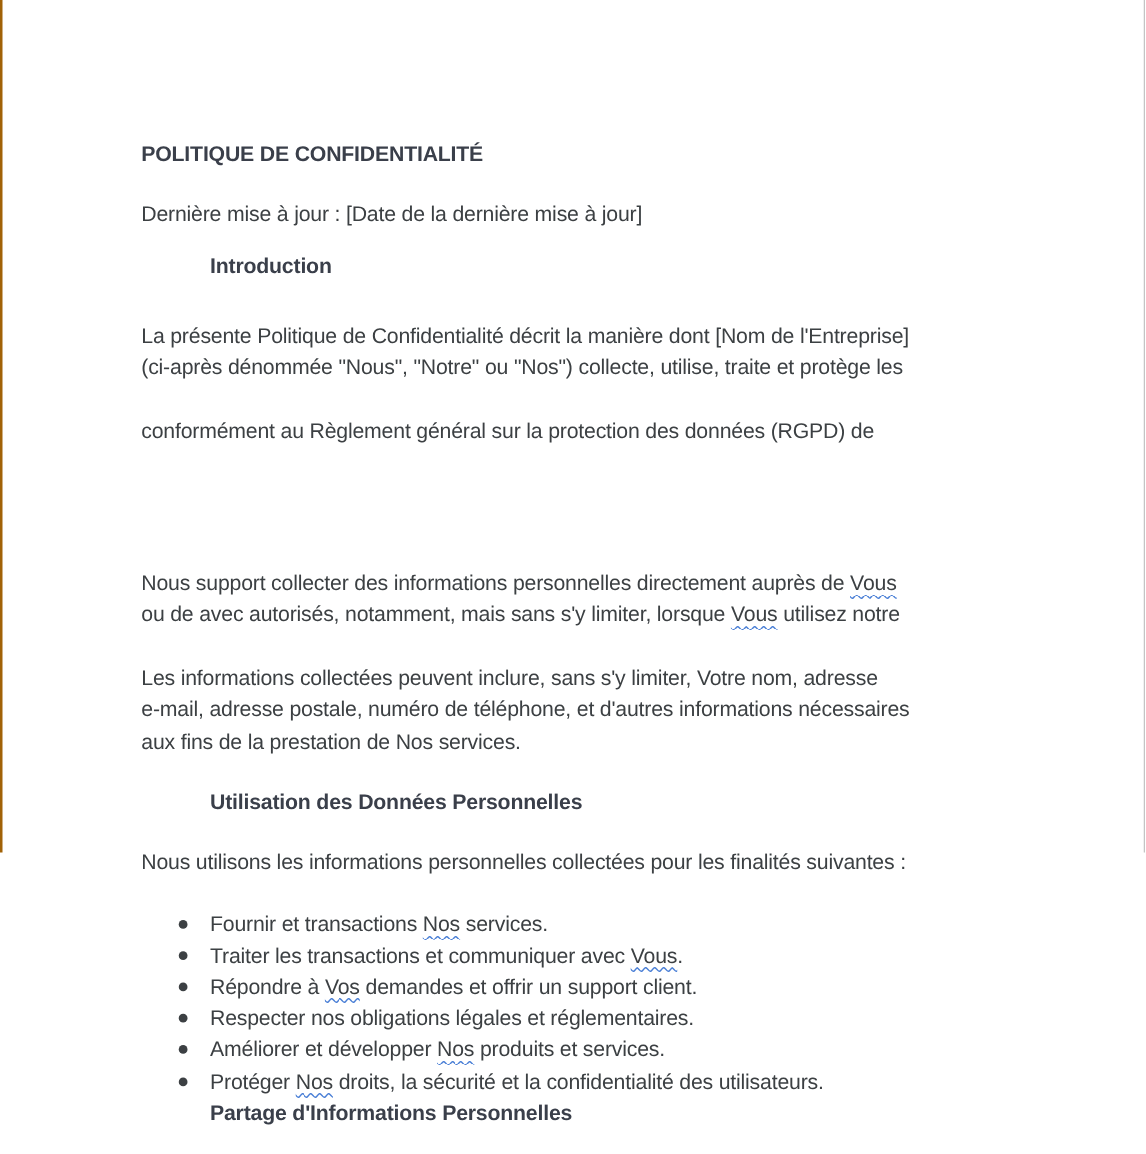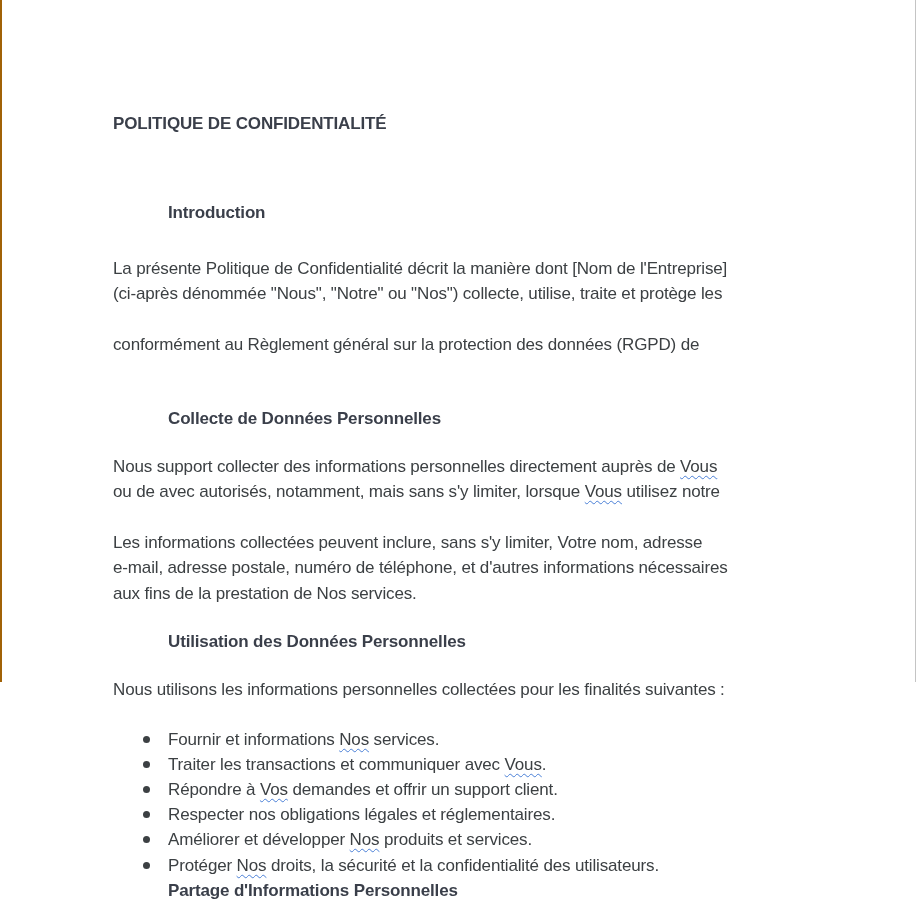--- a/index.html
+++ b/index.html
@@ -53,47 +53,47 @@
       background: #3c4043;
     }
   </style>
 </head>
 <body>
 
 <div class="page">
 
   <div class="line l-main bold" style="top:111px;">POLITIQUE DE CONFIDENTIALITÉ</div>
 
+  <div class="line l-main" style="top:159px;">Dernière mise à jour : [Date de la dernière mise à jour]</div>
 
   <div class="line l-indent bold" style="top:200px;">Introduction</div>
 
   <div class="line l-main" style="top:256px;">La présente Politique de Confidentialité décrit la manière dont [Nom de l'Entreprise]</div>
   <div class="line l-main" style="top:281px;">(ci-après dénommée "Nous", "Notre" ou "Nos") collecte, utilise, traite et protège les</div>
   <div class="line l-main" style="top:332px;">conformément au Règlement général sur la protection des données (RGPD) de</div>
 
-  <div class="line l-indent bold" style="top:406px;">Collecte de Données Personnelles</div>
 
   <div class="line l-main" style="top:454px;">
     <span>Nous support collecter des informations personnelles directement auprès de </span><span class="spell">Vous</span>
   </div>
   <div class="line l-main" style="top:479px;">
     <span>ou de avec autorisés, notamment, mais sans s'y limiter, lorsque </span><span class="spell">Vous</span><span> utilisez notre</span>
   </div>
   <div class="line l-main" style="top:530px;">Les informations collectées peuvent inclure, sans s'y limiter, Votre nom, adresse</div>
   <div class="line l-main" style="top:555px;">e-mail, adresse postale, numéro de téléphone, et d'autres informations nécessaires</div>
   <div class="line l-main" style="top:581px;">aux fins de la prestation de Nos services.</div>
 
   <div class="line l-indent bold" style="top:629px;">Utilisation des Données Personnelles</div>
 
   <div class="line l-main" style="top:677px;">Nous utilisons les informations personnelles collectées pour les finalités suivantes :</div>
 
   <div>
     <div class="bullet" style="top:736px;"></div>
     <div class="line l-indent" style="top:727px;">
-      <span>Fournir et informations </span><span class="spell">Nos</span><span> services.</span>
+      <span>Fournir et transactions </span><span class="spell">Nos</span><span> services.</span>
     </div>
 
     <div class="bullet" style="top:761px;"></div>
     <div class="line l-indent" style="top:752px;">
       <span>Traiter les transactions et communiquer avec </span><span class="spell">Vous</span><span>.</span>
     </div>
 
     <div class="bullet" style="top:786px;"></div>
     <div class="line l-indent" style="top:777px;">
       <span>Répondre à </span><span class="spell">Vos</span><span> demandes et offrir un support client.</span>

